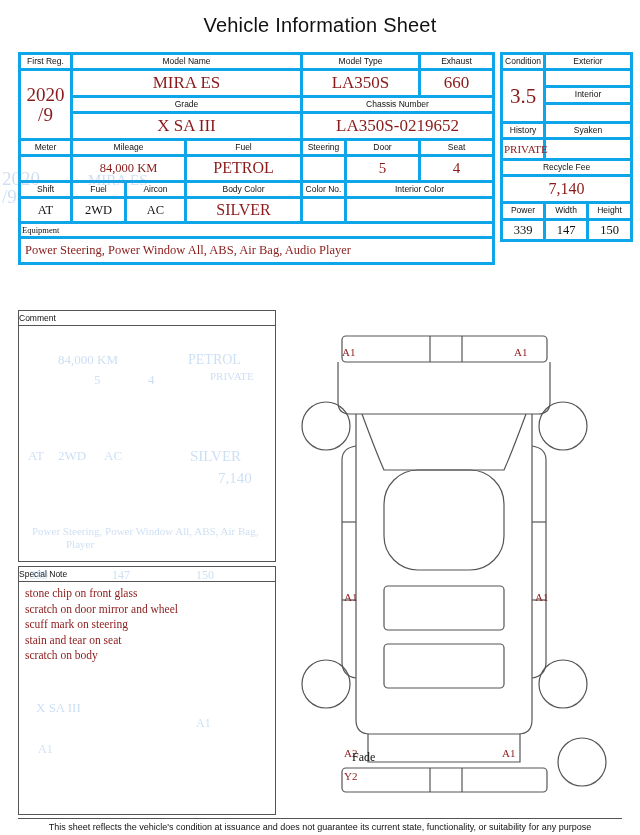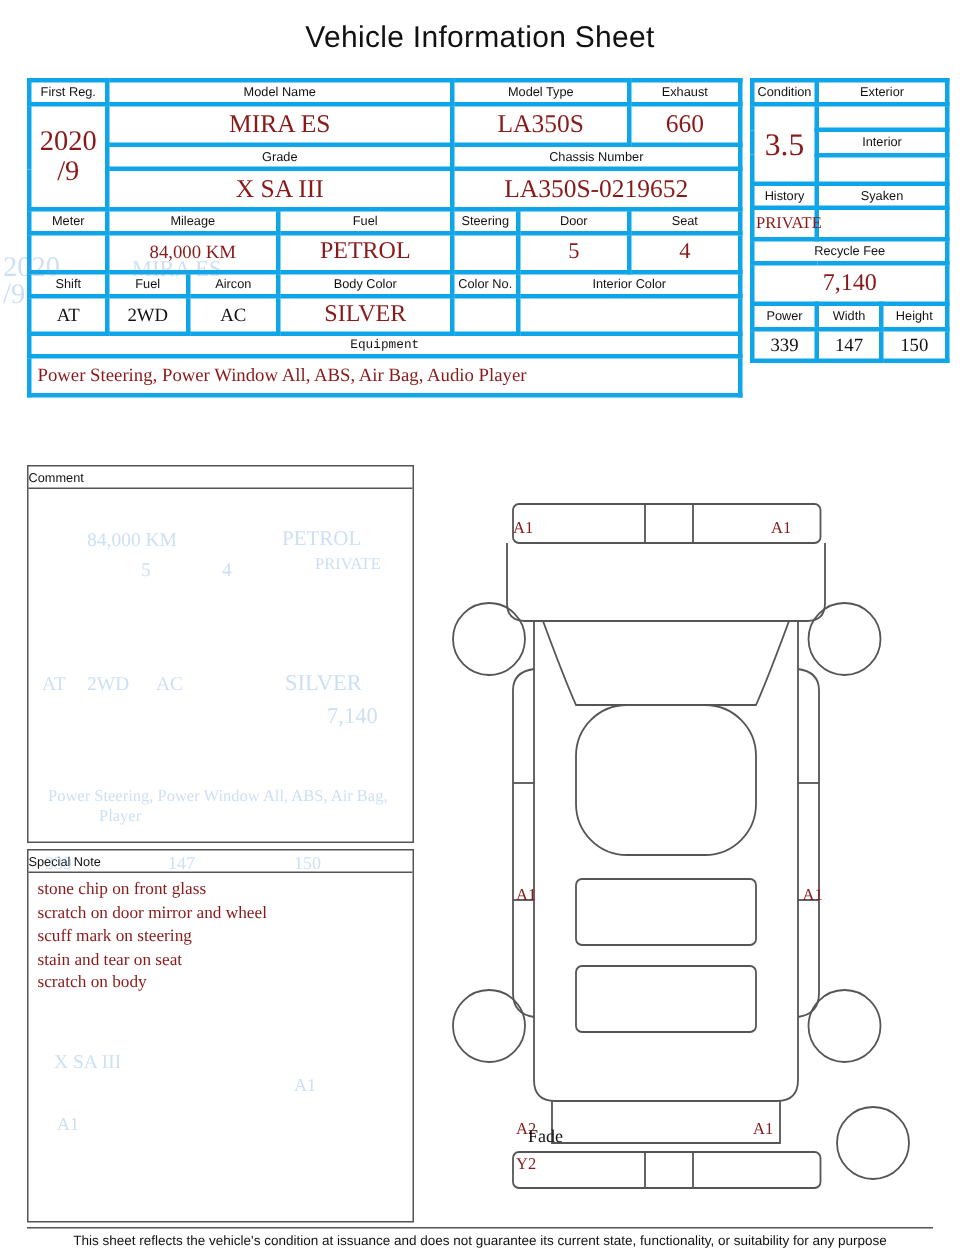--- a/index.html
+++ b/index.html
@@ -74,22 +74,21 @@
     padding: 2px;
   }
   .cond {
     color: #8a1a1a;
     font-size: 21px;
     text-align: center;
     padding: 4px 2px;
   }
   .equip-label {
     font-size: 8.5px;
-    font-family: Liberation Mono, monospace;
-    text-align: center;
+    font-family: Liberation Serif, serif;
   }
   .equip-val {
     color: #8a1a1a;
     font-size: 12.5px;
     padding: 4px 4px;
     text-align: left;
   }
   .recycle {
     color: #8a1a1a;
     font-size: 16px;

